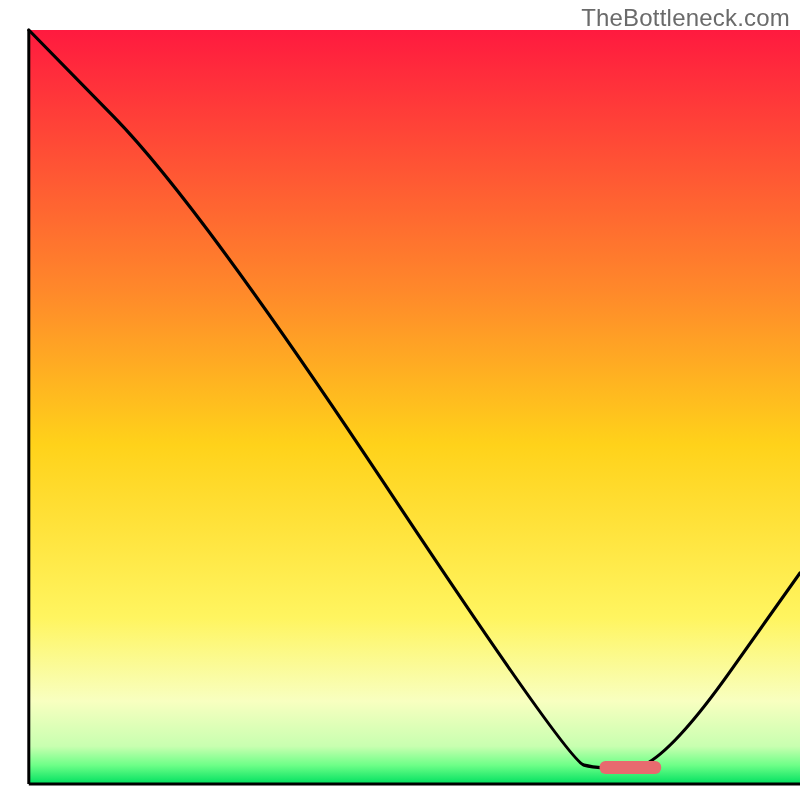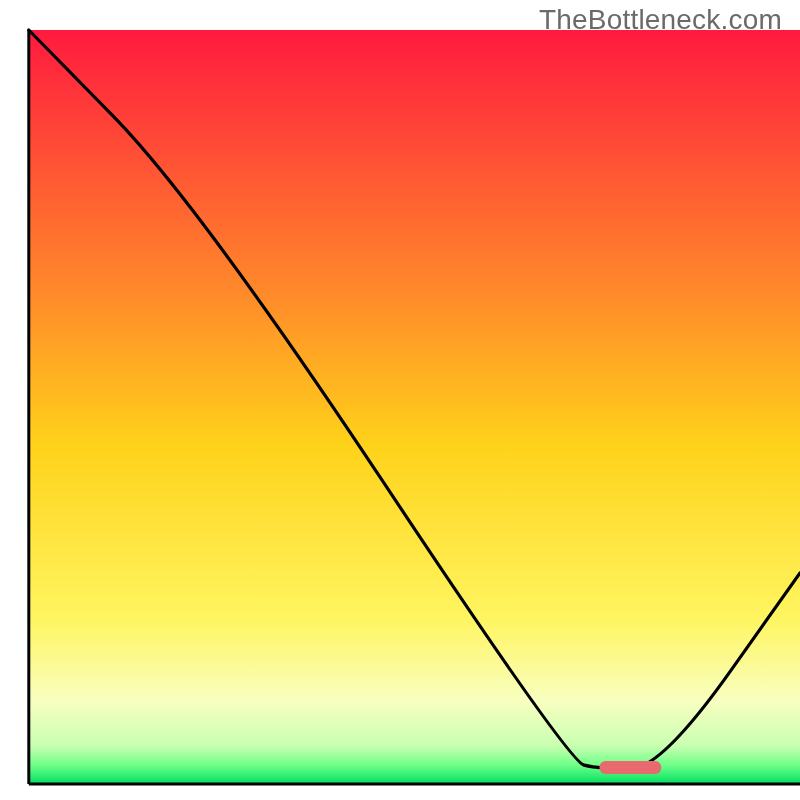--- a/index.html
+++ b/index.html
@@ -12,23 +12,23 @@
     font-family: Arial, Helvetica, sans-serif;
   }
   .frame {
     position: relative;
     width: 800px;
     height: 800px;
   }
   .watermark {
     position: absolute;
     top: 4px;
-    right: 18px;
+    right: 10px;
     color: #6a6a6a;
-    font-size: 28px;
+    font-size: 24px;
     font-weight: 500;
     letter-spacing: 0.2px;
     z-index: 10;
   }
   svg {
     position: absolute;
     top: 0;
     left: 0;
   }
 </style>

